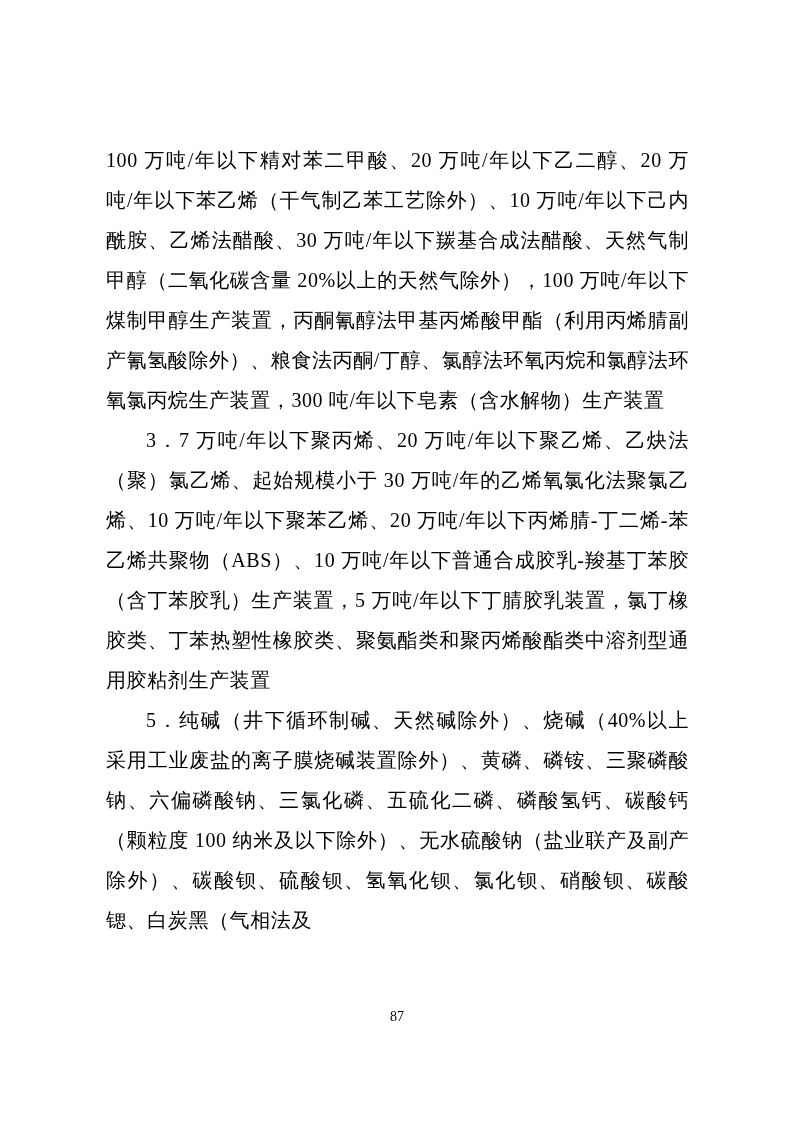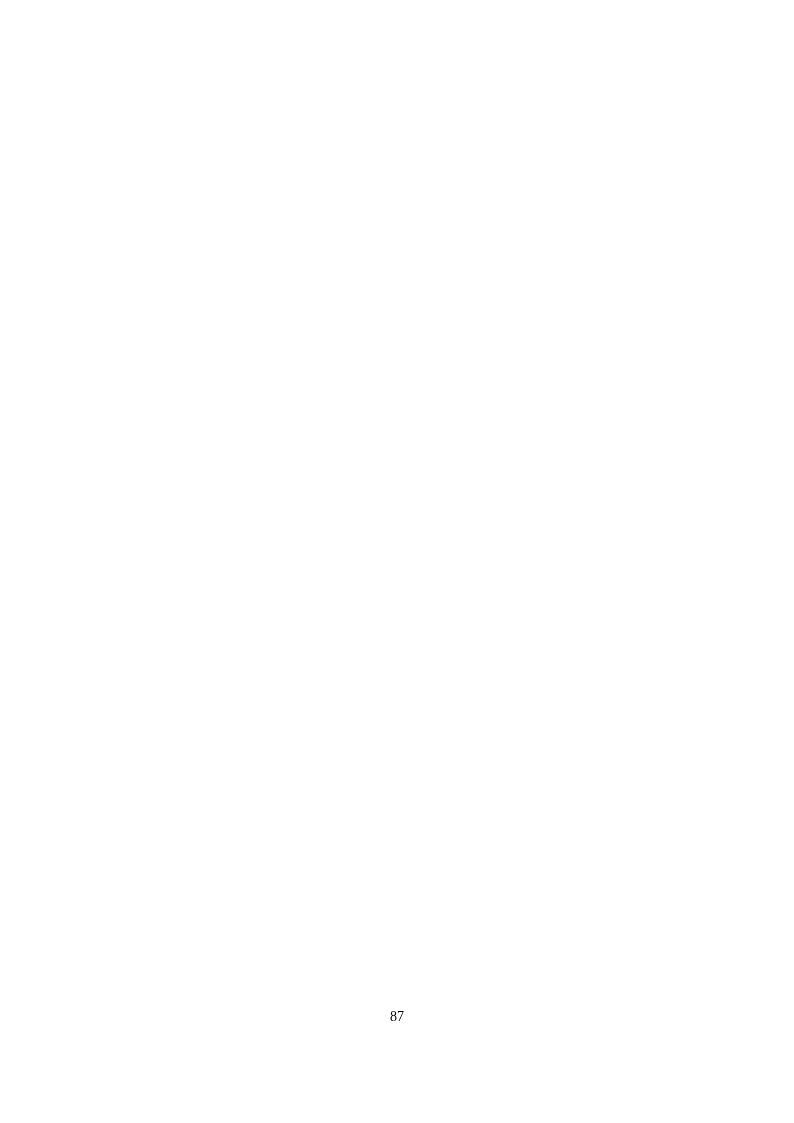--- a/index.html
+++ b/index.html
@@ -46,15 +46,18 @@
     font-size: 14px;
     line-height: 16px;
     color: #000000;
   }
 </style>
 </head>
 <body>
 
 <div class="page">
   <div class="content">
+    <p>100 万吨/年以下精对苯二甲酸、20 万吨/年以下乙二醇、20 万吨/年以下苯乙烯（干气制乙苯工艺除外）、10 万吨/年以下己内酰胺、乙烯法醋酸、30 万吨/年以下羰基合成法醋酸、天然气制甲醇（二氧化碳含量 20%以上的天然气除外），100 万吨/年以下煤制甲醇生产装置，丙酮氰醇法甲基丙烯酸甲酯（利用丙烯腈副产氰氢酸除外）、粮食法丙酮/丁醇、氯醇法环氧丙烷和氯醇法环氧氯丙烷生产装置，300 吨/年以下皂素（含水解物）生产装置</p>
+    <p class="indent">3．7 万吨/年以下聚丙烯、20 万吨/年以下聚乙烯、乙炔法（聚）氯乙烯、起始规模小于 30 万吨/年的乙烯氧氯化法聚氯乙烯、10 万吨/年以下聚苯乙烯、20 万吨/年以下丙烯腈-丁二烯-苯乙烯共聚物（ABS）、10 万吨/年以下普通合成胶乳-羧基丁苯胶（含丁苯胶乳）生产装置，5 万吨/年以下丁腈胶乳装置，氯丁橡胶类、丁苯热塑性橡胶类、聚氨酯类和聚丙烯酸酯类中溶剂型通用胶粘剂生产装置</p>
+    <p class="indent">5．纯碱（井下循环制碱、天然碱除外）、烧碱（40%以上采用工业废盐的离子膜烧碱装置除外）、黄磷、磷铵、三聚磷酸钠、六偏磷酸钠、三氯化磷、五硫化二磷、磷酸氢钙、碳酸钙（颗粒度 100 纳米及以下除外）、无水硫酸钠（盐业联产及副产除外）、碳酸钡、硫酸钡、氢氧化钡、氯化钡、硝酸钡、碳酸锶、白炭黑（气相法及</p>
   </div>
   <div class="page-number">87</div>
 </div>
 
 </body></html>

